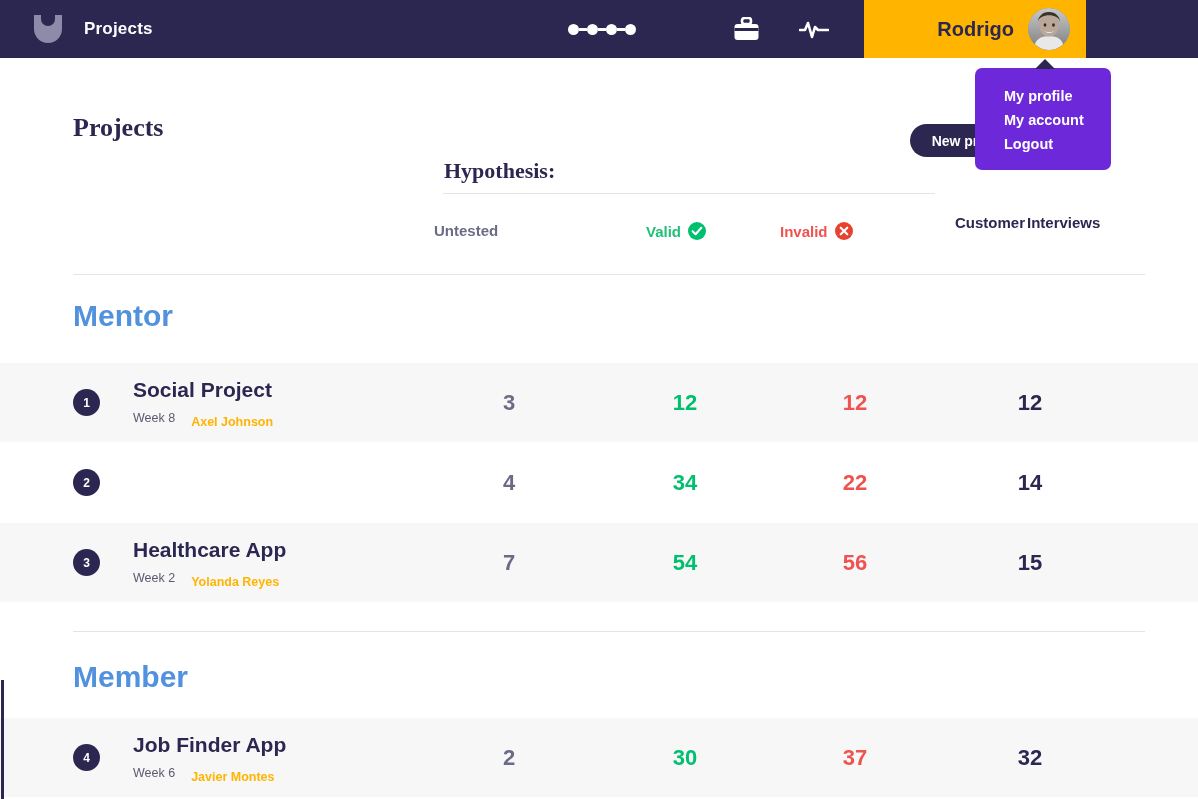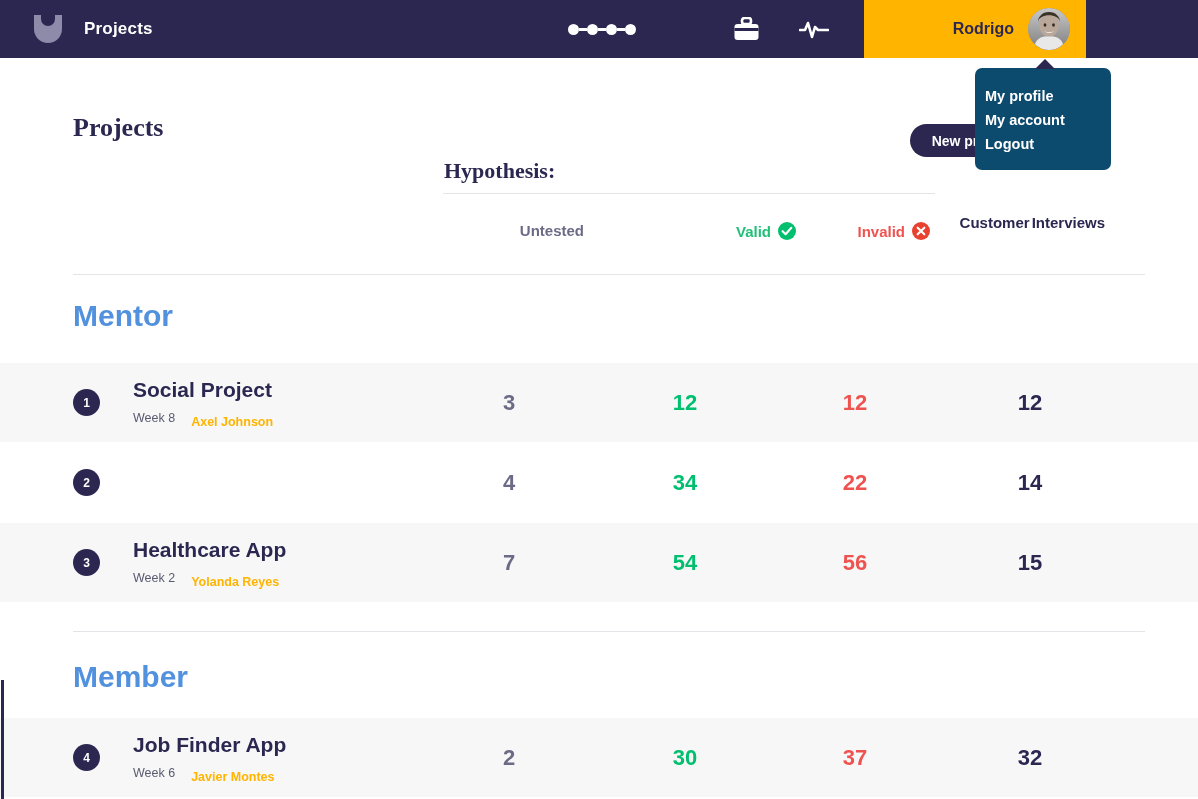--- a/index.html
+++ b/index.html
@@ -50,34 +50,34 @@
   .nav-icon { width:40px; height:40px; display:flex; align-items:center; justify-content:center; cursor:pointer; }
 
   .user-chip {
     position:absolute; right:0; top:0;
     height:58px; width:222px;
     background:#ffb400;
     display:flex; align-items:center; justify-content:flex-end;
     padding-right:16px; gap:14px;
     cursor:pointer;
   }
-  .user-name { color:#2b2750; font-size:16px; font-weight:bold; }
+  .user-name { color:#2b2750; font-size:20px; font-weight:bold; }
   .avatar {
     width:42px; height:42px; border-radius:50%;
     overflow:hidden; background:#9a9a9a;
     position:relative; flex:none;
   }
 
   
   .dropdown {
     position:absolute; left:975px; top:68px;
     width:136px;
-    background:#0c4a6e;
+    background:#6d28d9;
     border-radius:7px;
-    padding:16px 0 14px 10px;
+    padding:16px 0 14px 29px;
     z-index:40;
   }
   .dropdown::before {
     content:""; position:absolute;
     top:-9px; left:60px;
     border-left:10px solid transparent;
     border-right:10px solid transparent;
     border-bottom:10px solid #2b2750;
   }
   .dd-item {
@@ -112,21 +112,21 @@
     position:absolute; left:443px; top:193px;
     width:492px; height:1px; background:#e4e4e8;
   }
 
   
   .col-headers { position:absolute; left:0; top:206px; width:1198px; height:68px; }
   .col-head {
     position:absolute; top:0;
     font-size:15px; font-weight:bold;
     text-align:center;
-    display:flex; align-items:center; justify-content:flex-end; gap:7px;
+    display:flex; align-items:center; justify-content:flex-start; gap:7px;
   }
   .ch-untested { left:434px; width:150px; top:16px; color:#6b6b87; }
   .ch-valid    { left:646px; width:150px; top:16px; color:#20c078; }
   .ch-invalid  { left:780px; width:150px; top:16px; color:#ef5350; }
   .ch-customer {
     left:955px; width:150px; top:5px;
     color:#2b2750; flex-direction:row; gap:2px; line-height:24px;
   }
   .badge-ico { width:18px; height:18px; flex:none; }
 

